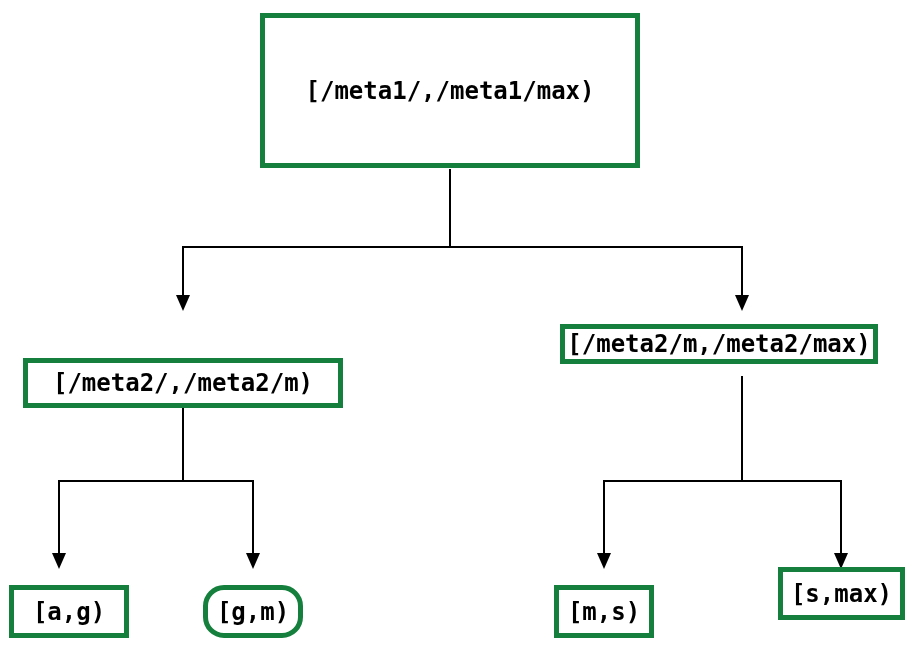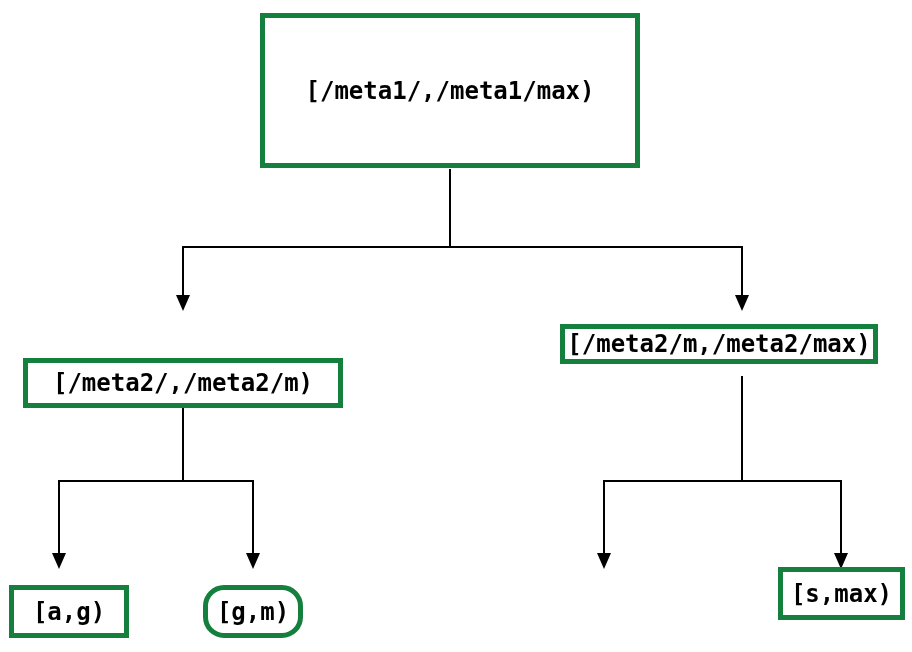--- a/index.html
+++ b/index.html
@@ -61,16 +61,17 @@
   <div class="node" style="left:260px; top:13px; width:380px; height:155px;">[/meta1/,/meta1/max)</div>
 
   <div class="node" style="left:23px; top:336px; width:320px; height:50px;margin-top:22px;">[/meta2/,/meta2/m)</div>
 
   <div class="node" style="left:560px; top:324px; width:318px; height:40px;">[/meta2/m,/meta2/max)</div>
 
   <div class="node" style="left:9px; top:585px; width:120px; height:53px;">[a,g)</div>
 
   <div class="node" style="left:203px; top:585px; width:100px; height:53px;border-radius:21px;">[g,m)</div>
 
+  <div class="node" style="left:554px; top:585px; width:100px; height:53px;">[m,s)</div>
 
   <div class="node" style="left:778px; top:567px; width:127px; height:53px;">[s,max)</div>
 
 </div>
 
 </body></html>

